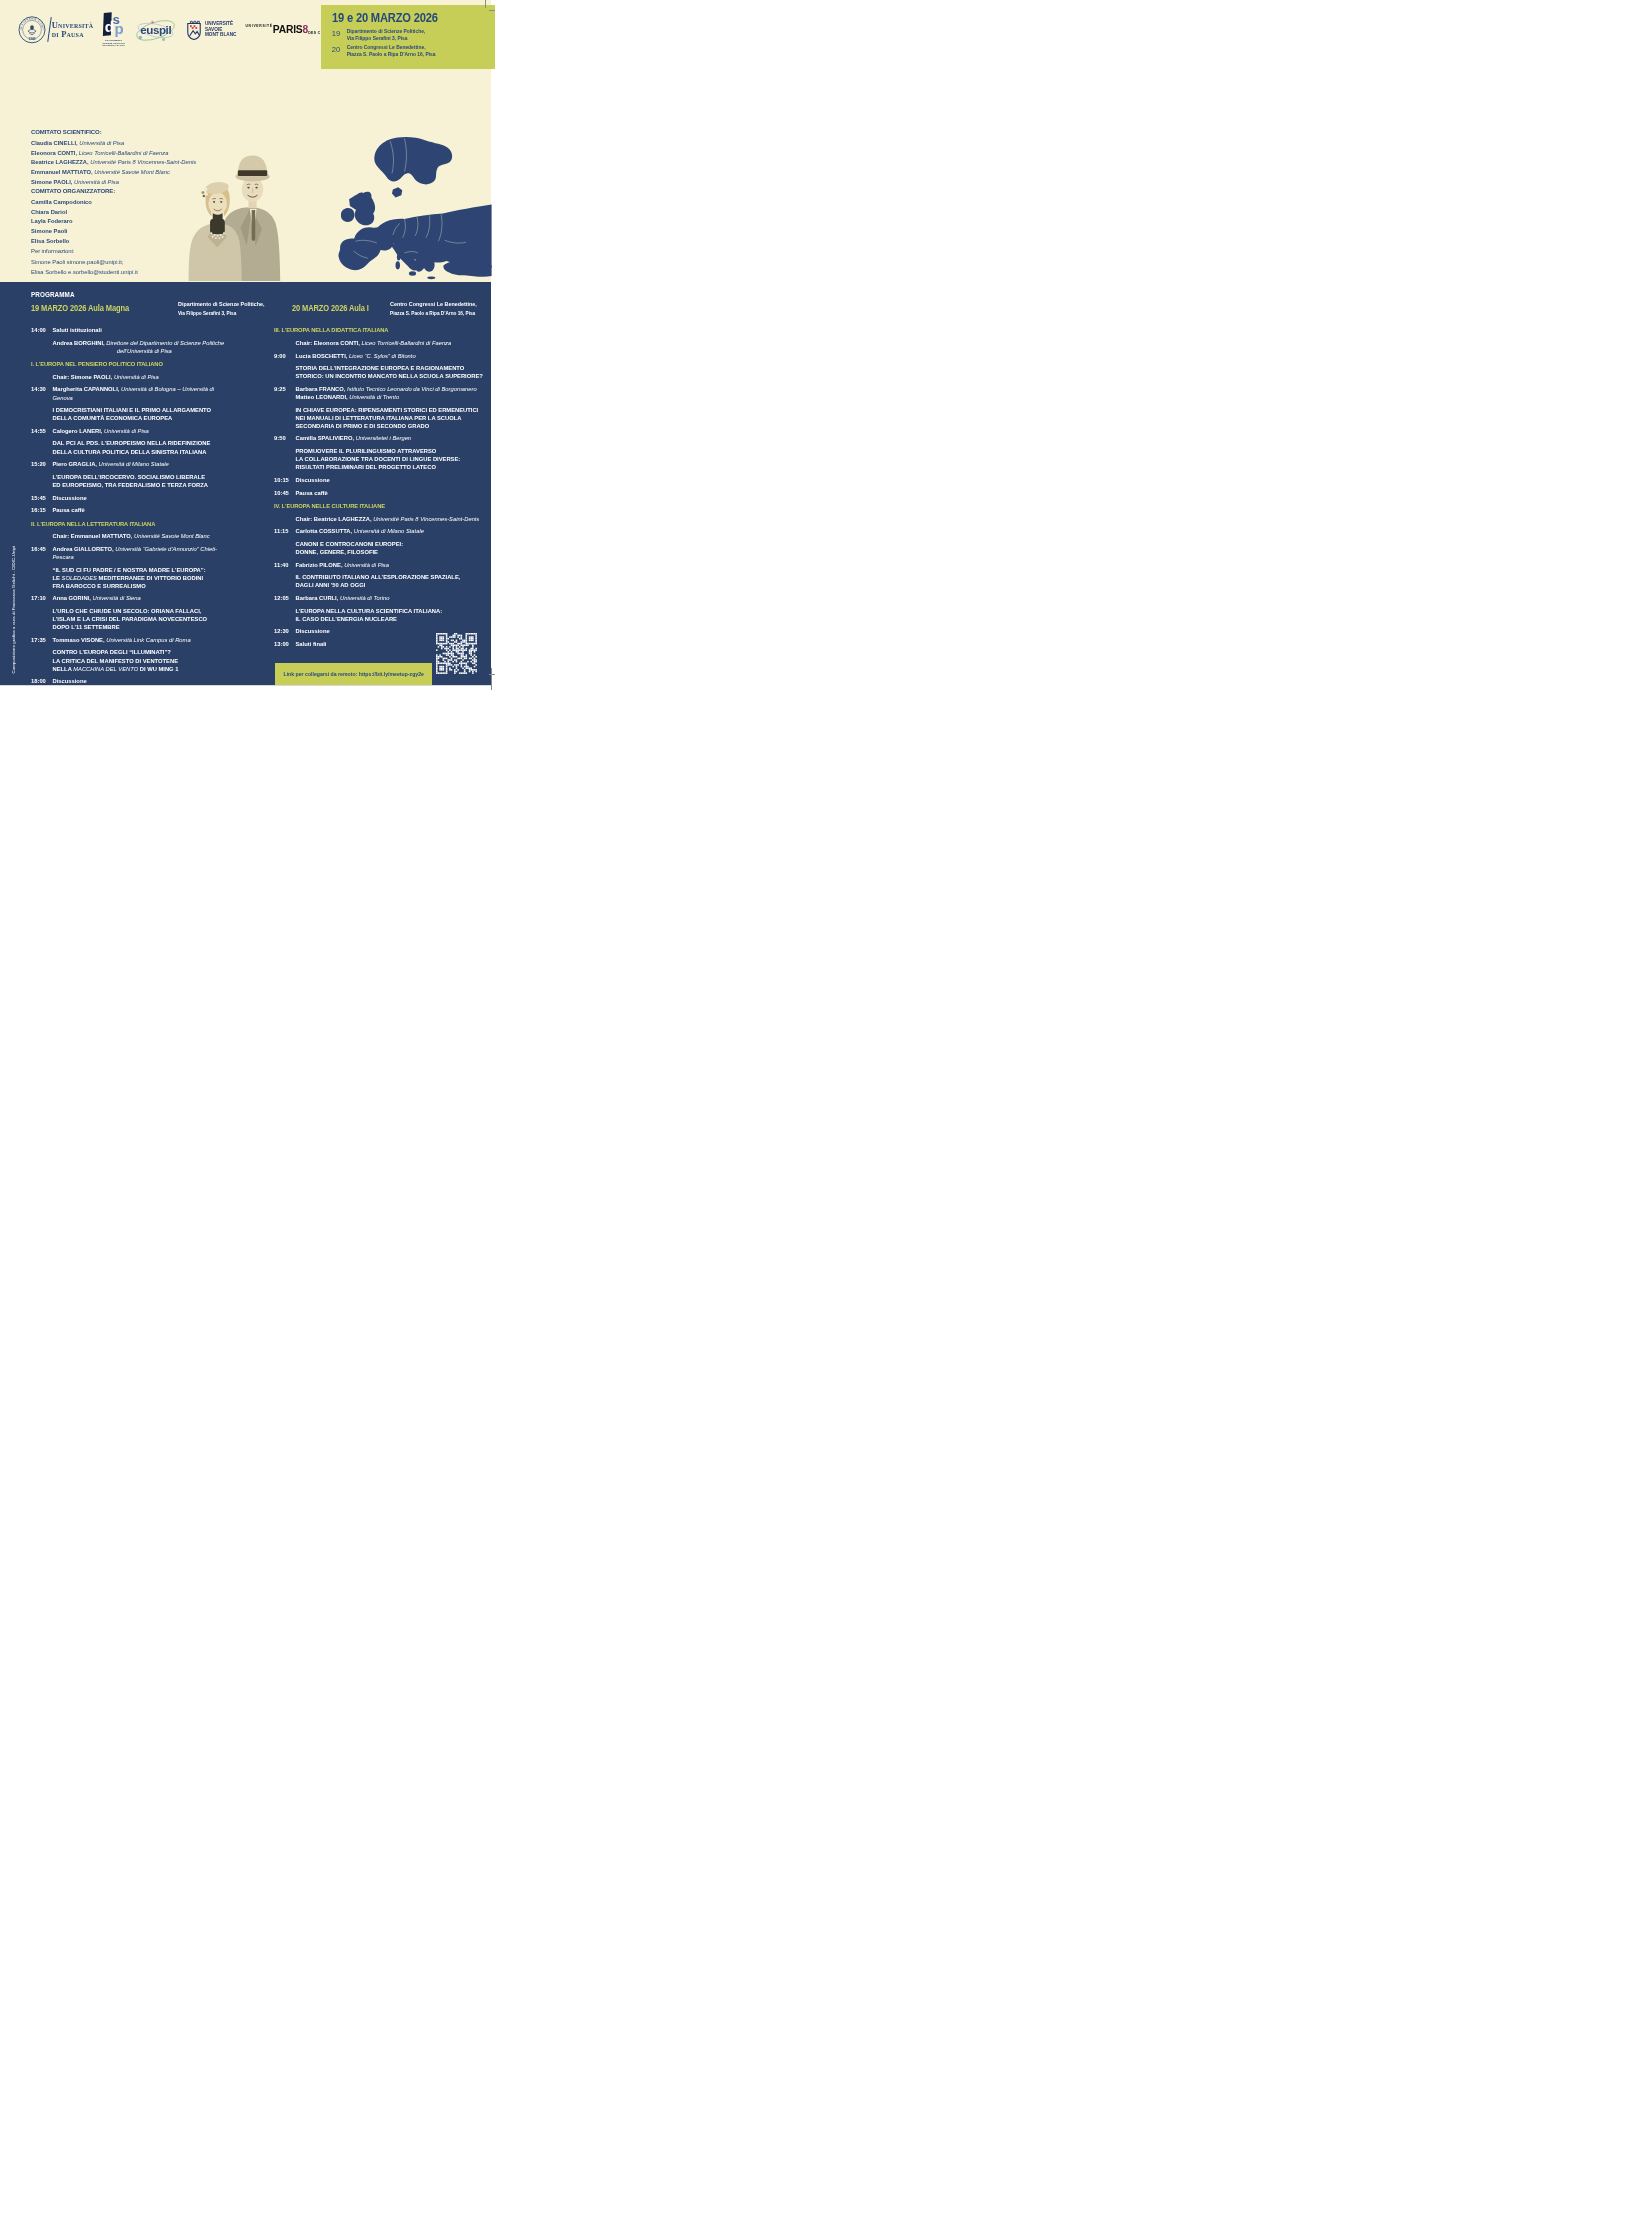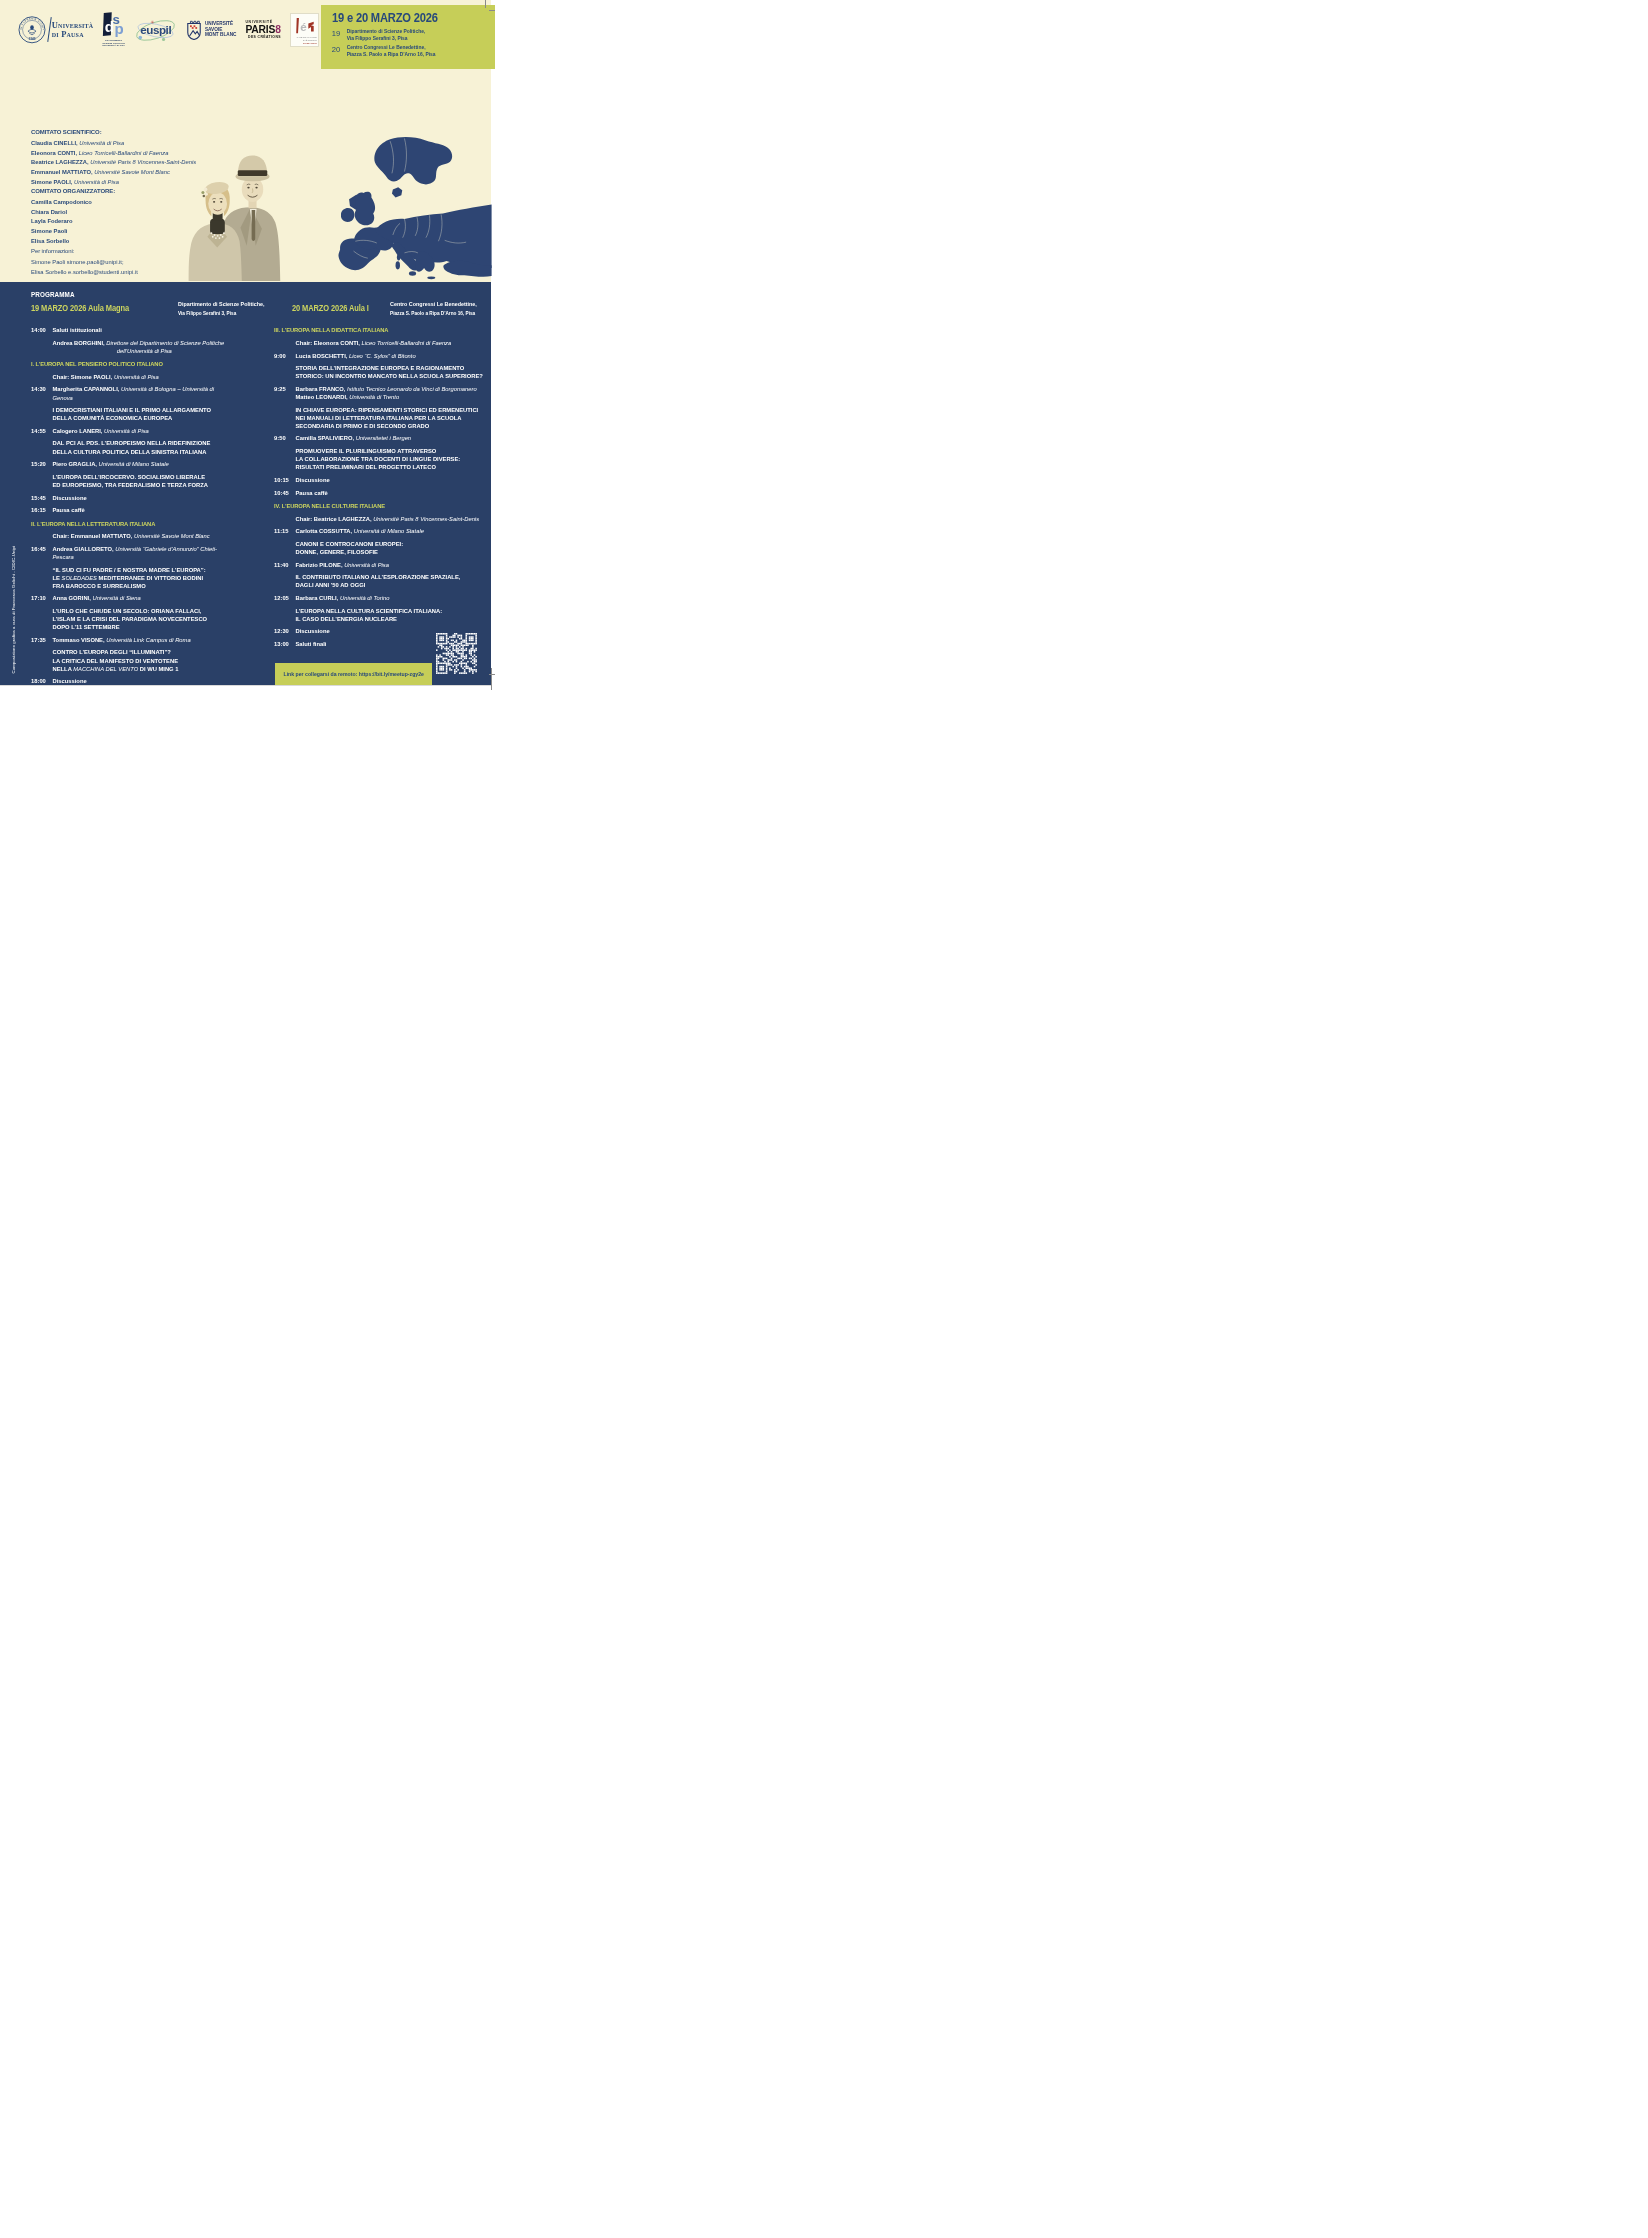--- a/index.html
+++ b/index.html
@@ -149,21 +149,21 @@
           <rect x="21" y="18" width="4" height="4" fill="#cc3a33"></rect>
         <path d="M8,38 l8,-12 5,7 4,-5 6,10" fill="none" stroke="#23366b" stroke-width="2.5"></path>
       </svg>
       <div style="font-size:4.7px;font-weight:700;color:#23366b;line-height:1.15">
         <div>UNIVERSITÉ</div>
         <div>SAVOIE</div>
         <div>MONT BLANC</div>
       </div>
     </div>
 
-    <div class="logo" style="flex-direction:column;gap:0">
+    <div class="logo" style="gap:0">
       <div style="font-size:3.4px;font-weight:700;color:#111;letter-spacing:0.7px;align-self:flex-start">UNIVERSITÉ</div>
       <div style="display:flex;align-items:baseline">
         <span style="font-size:10.3px;font-weight:900;color:#111;letter-spacing:-0.2px">PARIS</span>
           <span style="font-size:10.3px;font-weight:900;color:#8e2f63">8</span>
       </div>
       <div style="font-size:3.4px;font-weight:700;color:#111;letter-spacing:0.4px;align-self:flex-end">DES CRÉATIONS</div>
     </div>
 
     <div class="ler-box">
       <svg width="21.5" height="18" viewBox="0 0 48 40">

